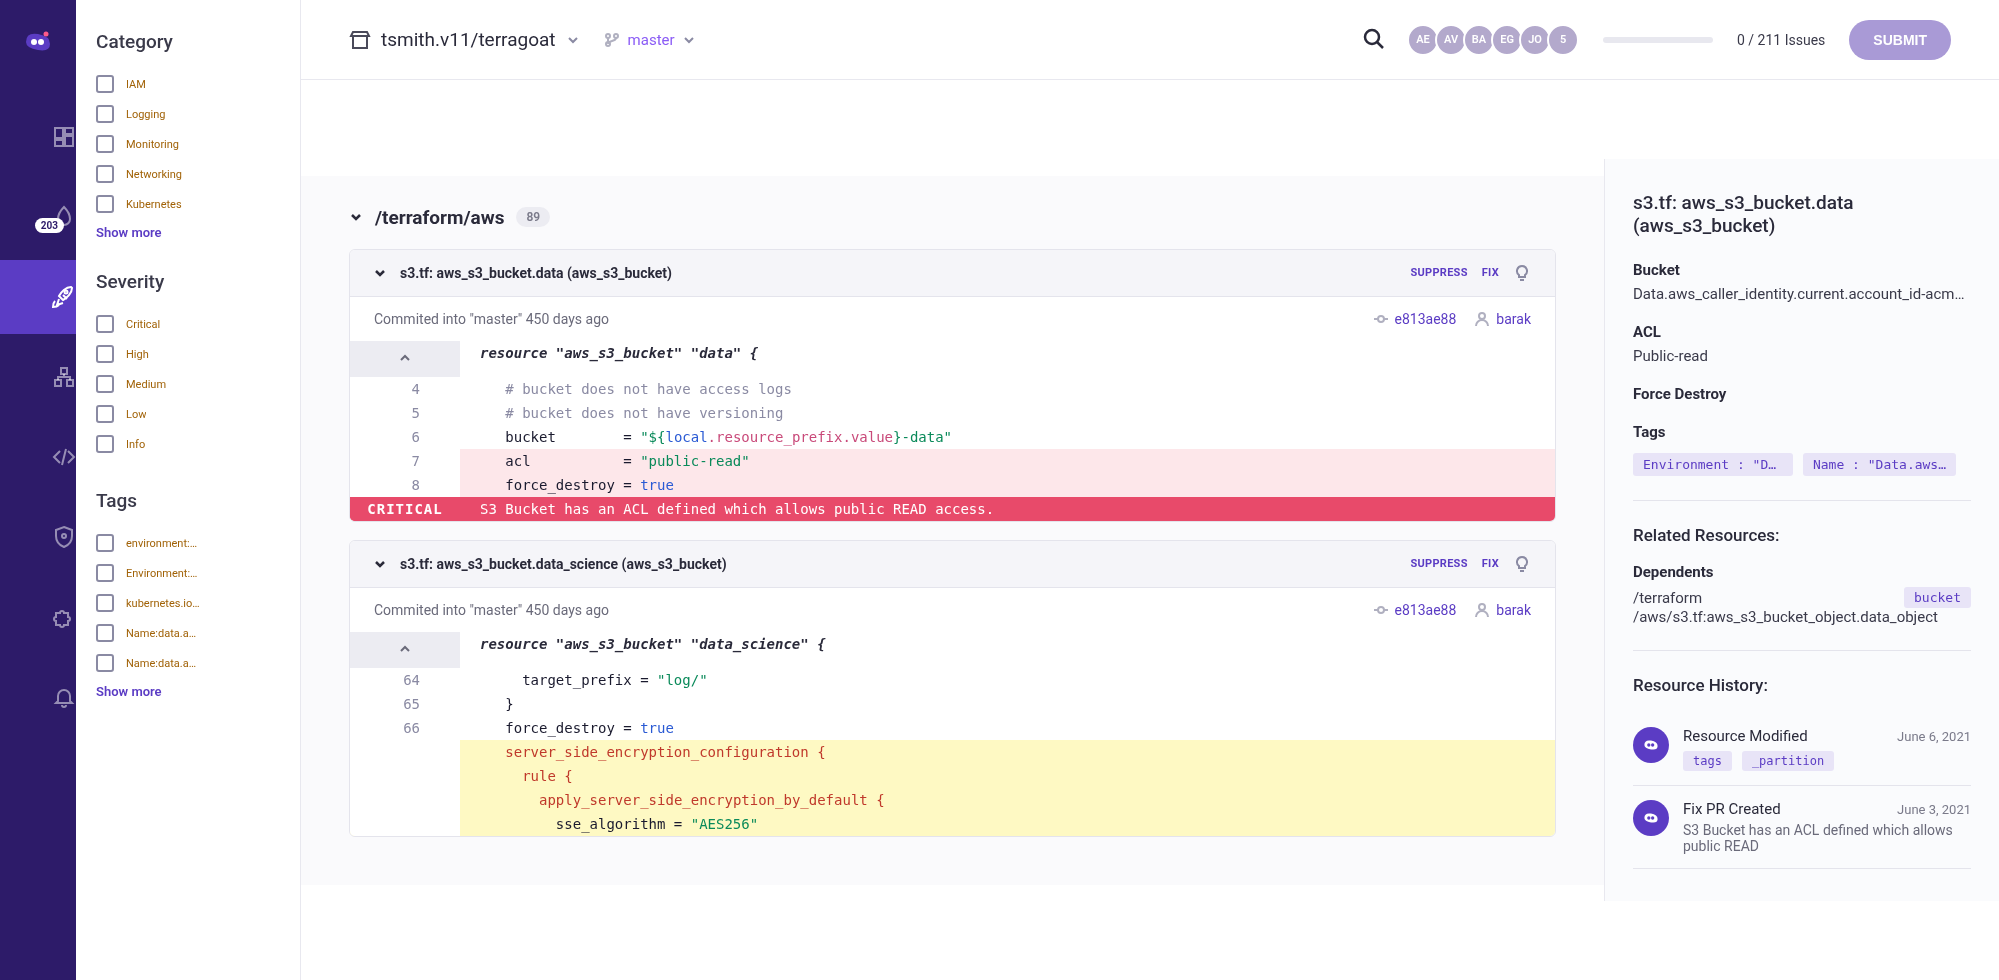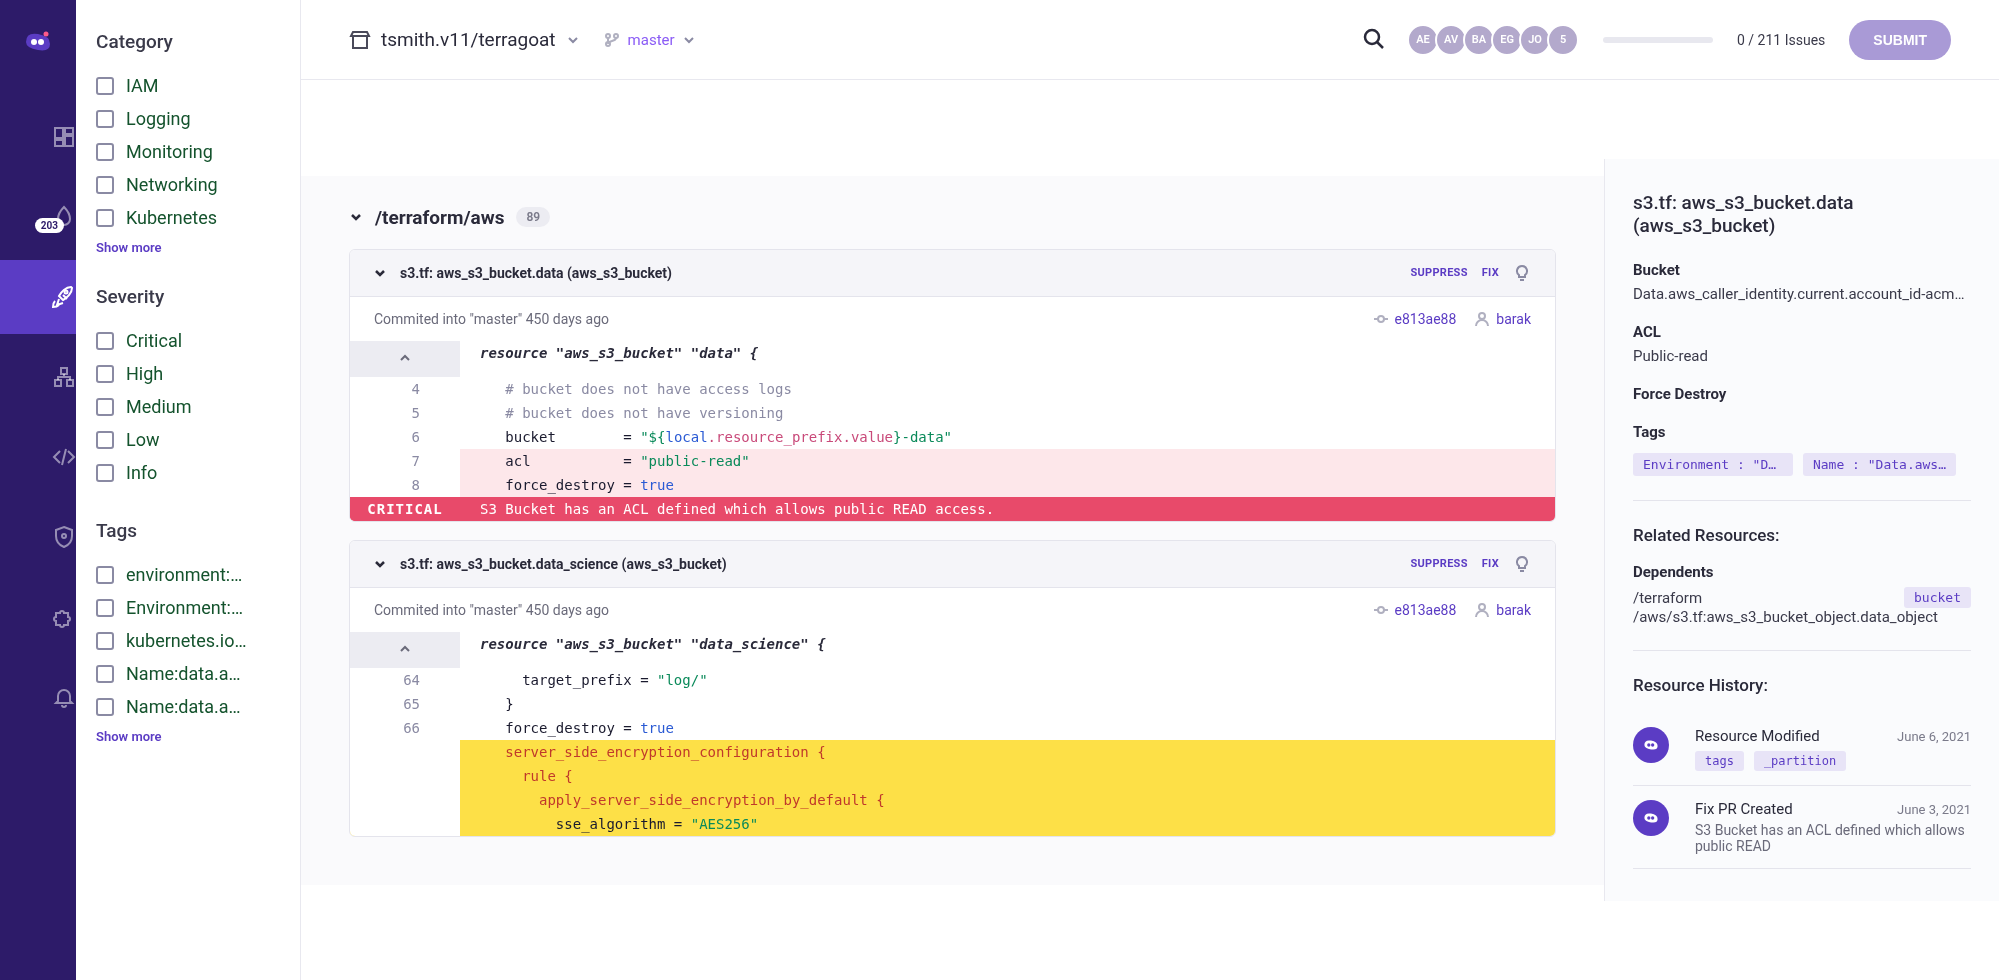--- a/index.html
+++ b/index.html
@@ -14,21 +14,21 @@
 .nav-badge { position: absolute; top: 38px; right: 12px; background: #fff; color: #2d1b69; font-size: 10px; font-weight: 700; padding: 2px 6px; border-radius: 10px; }
 .nav-icon { color: rgba(255,255,255,0.5); stroke: currentColor; }
 .nav-item.active .nav-icon { color: #fff; }
 
 
 .filter-sidebar { width: 225px; background: #fff; border-right: 1px solid #e8e8ef; padding: 30px 20px; overflow-y: auto; }
 .filter-group { margin-bottom: 30px; }
 .filter-title { font-size: 19px; font-weight: 500; color: #3a3a4a; margin-bottom: 16px; }
 .filter-item { display: flex; align-items: center; gap: 12px; padding: 6px 0; cursor: pointer; }
 .filter-checkbox { width: 18px; height: 18px; border: 2px solid #8a8aa3; border-radius: 3px; flex-shrink: 0; }
-.filter-label { font-size: 18px; color: #14532d; white-space: nowrap; overflow: hidden; text-overflow: ellipsis; }
+.filter-label { font-size: 11px; color: #a16207; white-space: nowrap; overflow: hidden; text-overflow: ellipsis; }
 .show-more { font-size: 13px; color: #5b3cc4; font-weight: 600; cursor: pointer; margin-top: 6px; }
 
 
 .main { flex: 1; display: flex; flex-direction: column; overflow: hidden; }
 .topbar { height: 80px; border-bottom: 1px solid #e8e8ef; display: flex; align-items: center; padding: 0 48px; gap: 24px; }
 .repo-select { display: flex; align-items: center; gap: 10px; font-size: 19px; color: #2a2a3a; cursor: pointer; }
 .branch-select { display: flex; align-items: center; gap: 8px; font-size: 15px; color: #8b5cf6; cursor: pointer; }
 .spacer { flex: 1; }
 .search-btn { width: 24px; height: 24px; cursor: pointer; }
 .avatars { display: flex; }
@@ -53,21 +53,21 @@
 .meta-right { margin-left: auto; display: flex; align-items: center; gap: 18px; }
 .commit-hash { color: #5b3cc4; }
 .author { display: flex; align-items: center; gap: 6px; color: #5b3cc4; }
 
 .code-block { font-family: "SFMono-Regular", Consolas, monospace; font-size: 14px; }
 .code-line { display: flex; }
 .gutter { width: 110px; text-align: right; padding-right: 40px; color: #8a8aa3; user-select: none; background: #fff; line-height: 24px; }
 .gutter.collapse { background: #ececf2; text-align: center; padding: 6px 0; cursor: pointer; }
 .code-text { flex: 1; padding-left: 20px; white-space: pre; line-height: 24px; }
 .code-line.hl-red { background: #fde7ea; }
-.code-line.hl-green { background: #fde047; }
+.code-line.hl-green { background: #fef9c3; }
 .code-line.critical-msg { background: #e84a6a; color: #fff; }
 .code-line.critical-msg .gutter { background: #e84a6a; color: #fff; font-weight: 700; text-align: center; padding-right: 0; letter-spacing: 1px; }
 .code-line.critical-msg .code-text { color: #fff; }
 
 .tok-kw { color: #2a2a3a; font-weight: 700; font-style: italic; }
 .tok-str { color: #0a8a5a; }
 .tok-interp { color: #c94a7a; }
 .tok-bool { color: #2a5ad4; }
 .tok-comment { color: #8a8aa3; }
 .tok-red { color: #c0392b; }
@@ -80,21 +80,21 @@
 .detail-value { font-size: 15px; color: #3a3a4a; white-space: nowrap; overflow: hidden; text-overflow: ellipsis; }
 .tag-chip { display: inline-block; background: #e8e4f7; color: #5b3cc4; font-family: monospace; font-size: 13px; padding: 4px 10px; border-radius: 3px; margin-right: 6px; margin-top: 6px; max-width: 160px; white-space: nowrap; overflow: hidden; text-overflow: ellipsis; vertical-align: top; }
 .detail-divider { border: none; border-top: 1px solid #e4e4ec; margin: 24px 0; }
 .detail h2 { font-size: 17px; font-weight: 500; color: #2a2a3a; margin-bottom: 18px; }
 .dep-row { display: flex; align-items: center; }
 .dep-path { font-size: 15px; color: #3a3a4a; flex: 1; white-space: nowrap; overflow: hidden; text-overflow: ellipsis; }
 .dep-chip { background: #e8e4f7; color: #5b3cc4; font-family: monospace; font-size: 13px; padding: 3px 10px; border-radius: 3px; }
 
 .history-item { display: flex; gap: 14px; padding: 14px 0; border-bottom: 1px solid #e4e4ec; }
 .history-icon { width: 36px; height: 36px; border-radius: 50%; background: #5b3cc4; display: flex; align-items: center; justify-content: center; flex-shrink: 0; }
-.history-body { flex: 1; margin-left: 12px; }
+.history-body { flex: 1; }
 .history-head { display: flex; justify-content: space-between; align-items: baseline; }
 .history-title { font-size: 15px; color: #2a2a3a; }
 .history-date { font-size: 13px; color: #7a7a8a; }
 .history-desc { font-size: 14px; color: #6a6a7a; margin-top: 4px; }
 .history-chip { display: inline-block; background: #e8e4f7; color: #5b3cc4; font-family: monospace; font-size: 12px; padding: 3px 10px; border-radius: 3px; margin-right: 6px; margin-top: 6px; }
 </style>
 </head>
 <body>
 
 <div class="app">

